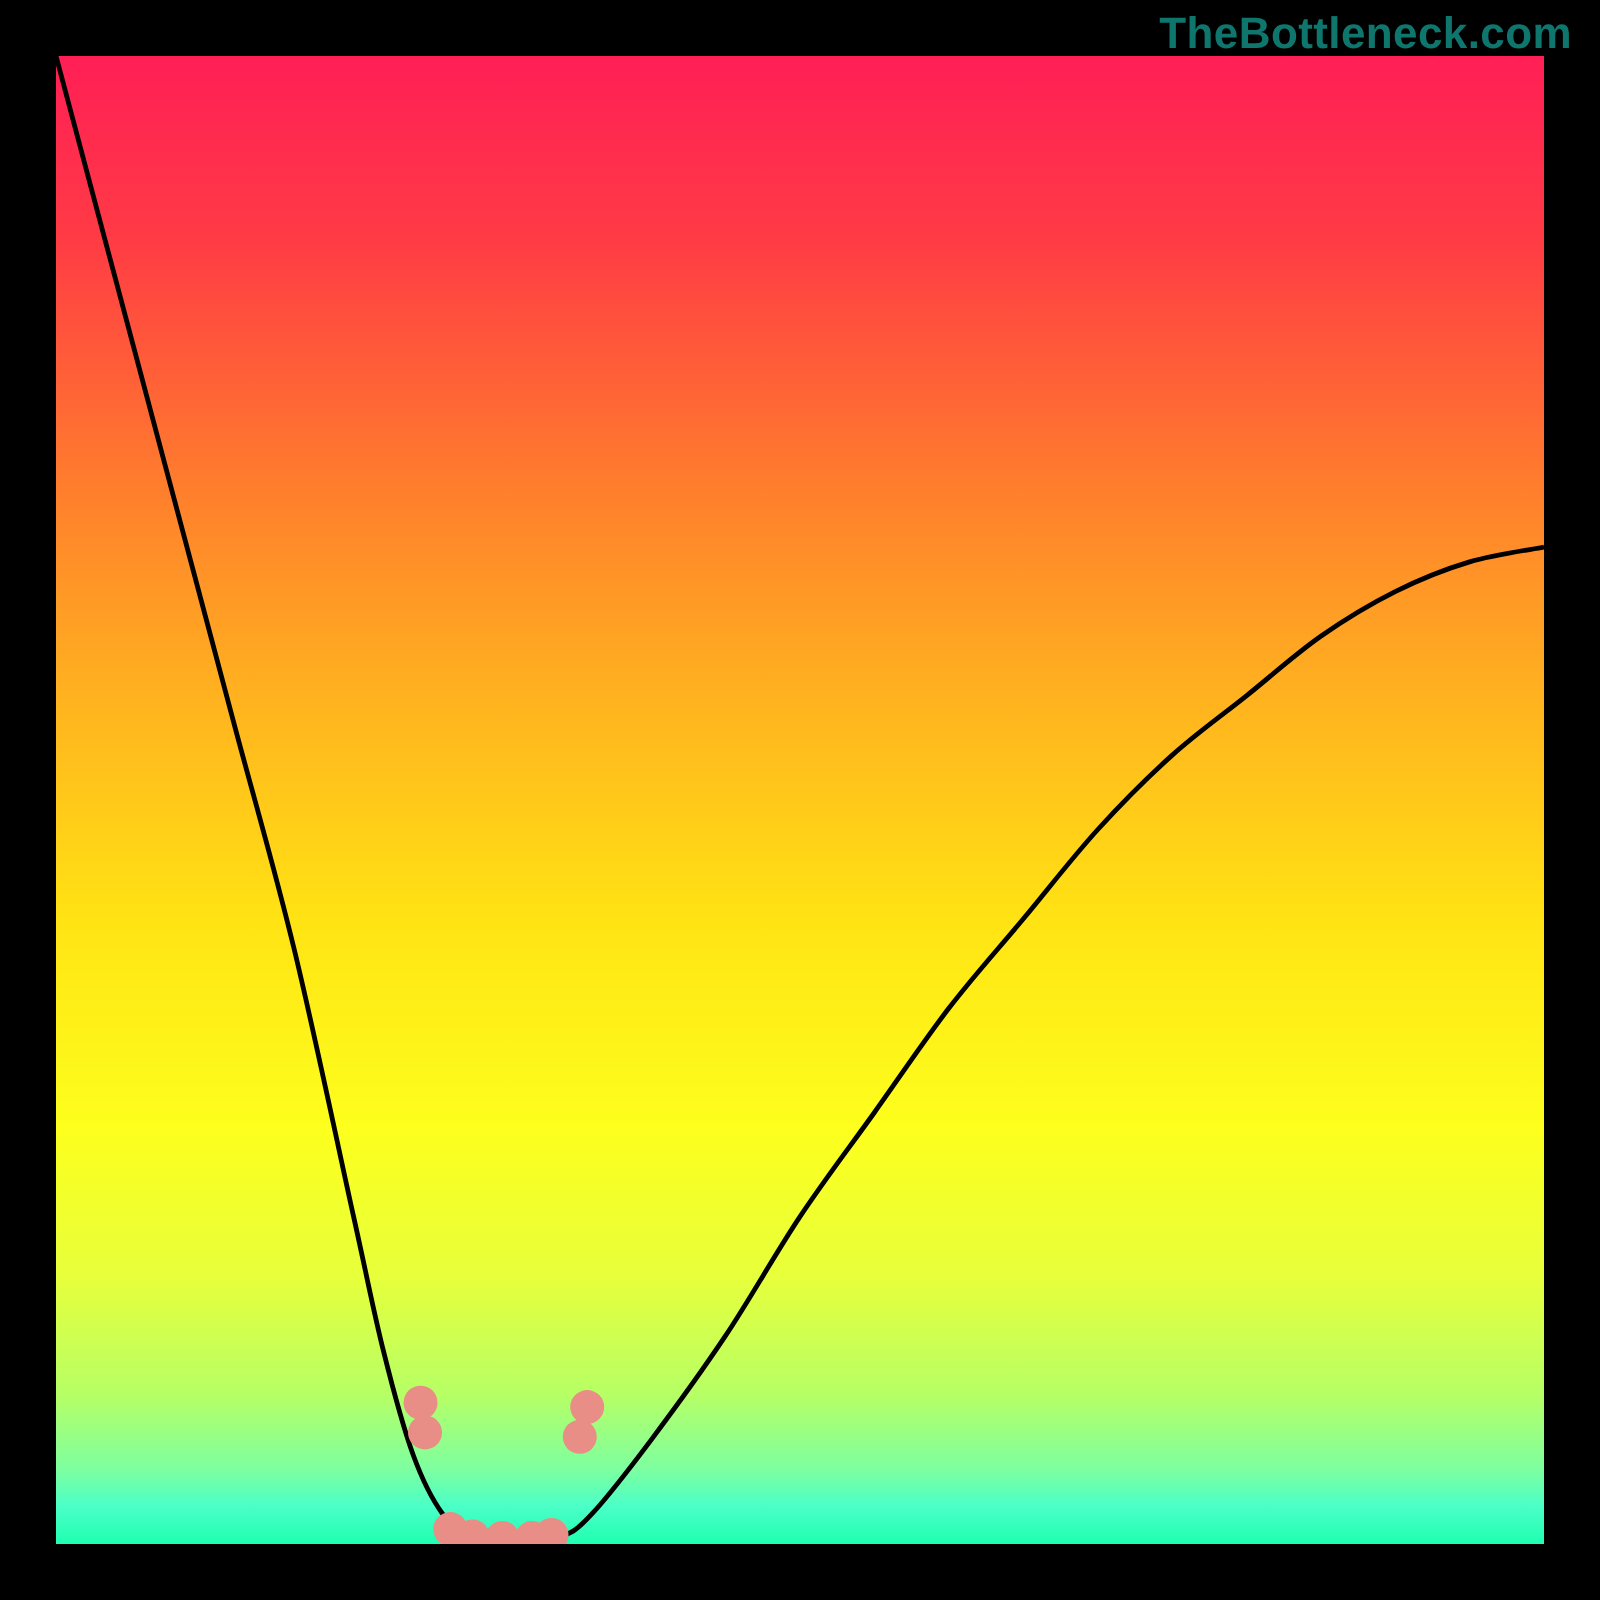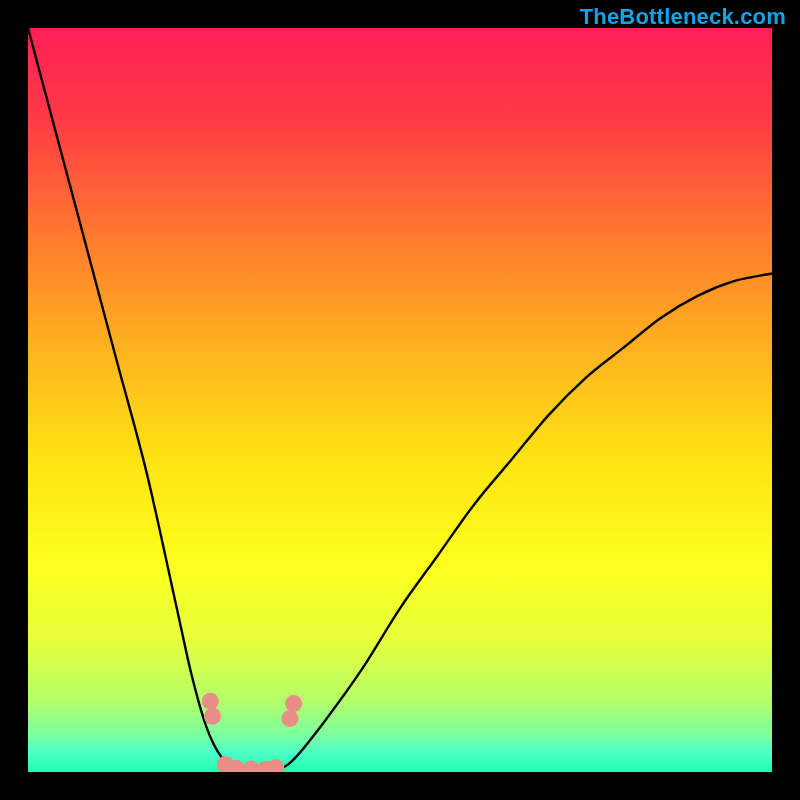--- a/index.html
+++ b/index.html
@@ -23,21 +23,21 @@
     position: absolute;
     top: 28px;
     left: 28px;
     width: 744px;
     height: 744px;
   }
   .watermark {
     position: absolute;
     top: 4px;
     right: 14px;
-    color: #0ea5e9;
+    color: #0f766e;
     font-size: 22px;
     font-weight: 600;
     letter-spacing: 0.2px;
   }
   svg { display: block; }
 </style>
 </head>
 <body>
 
 <div class="frame">

